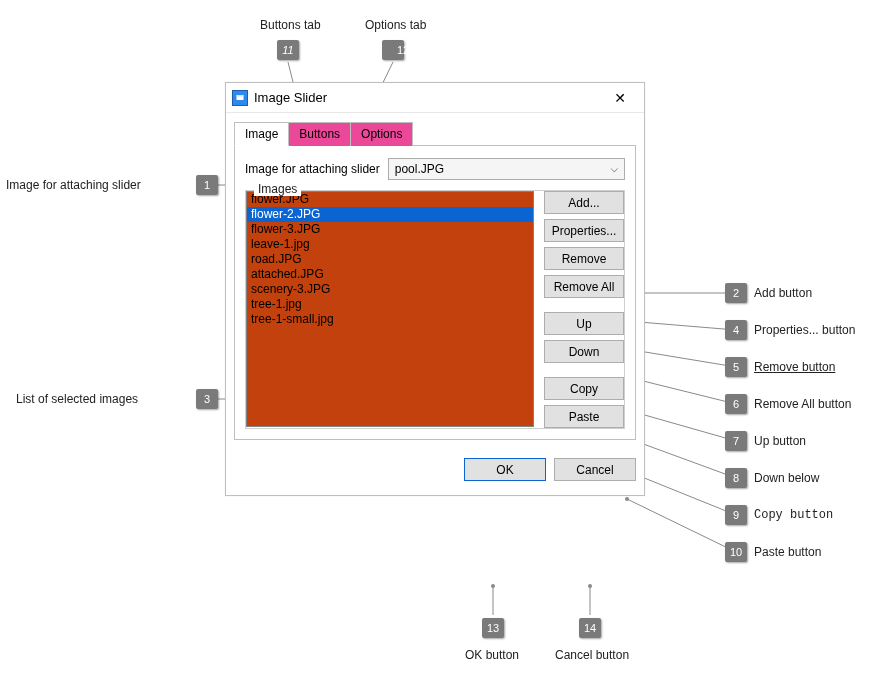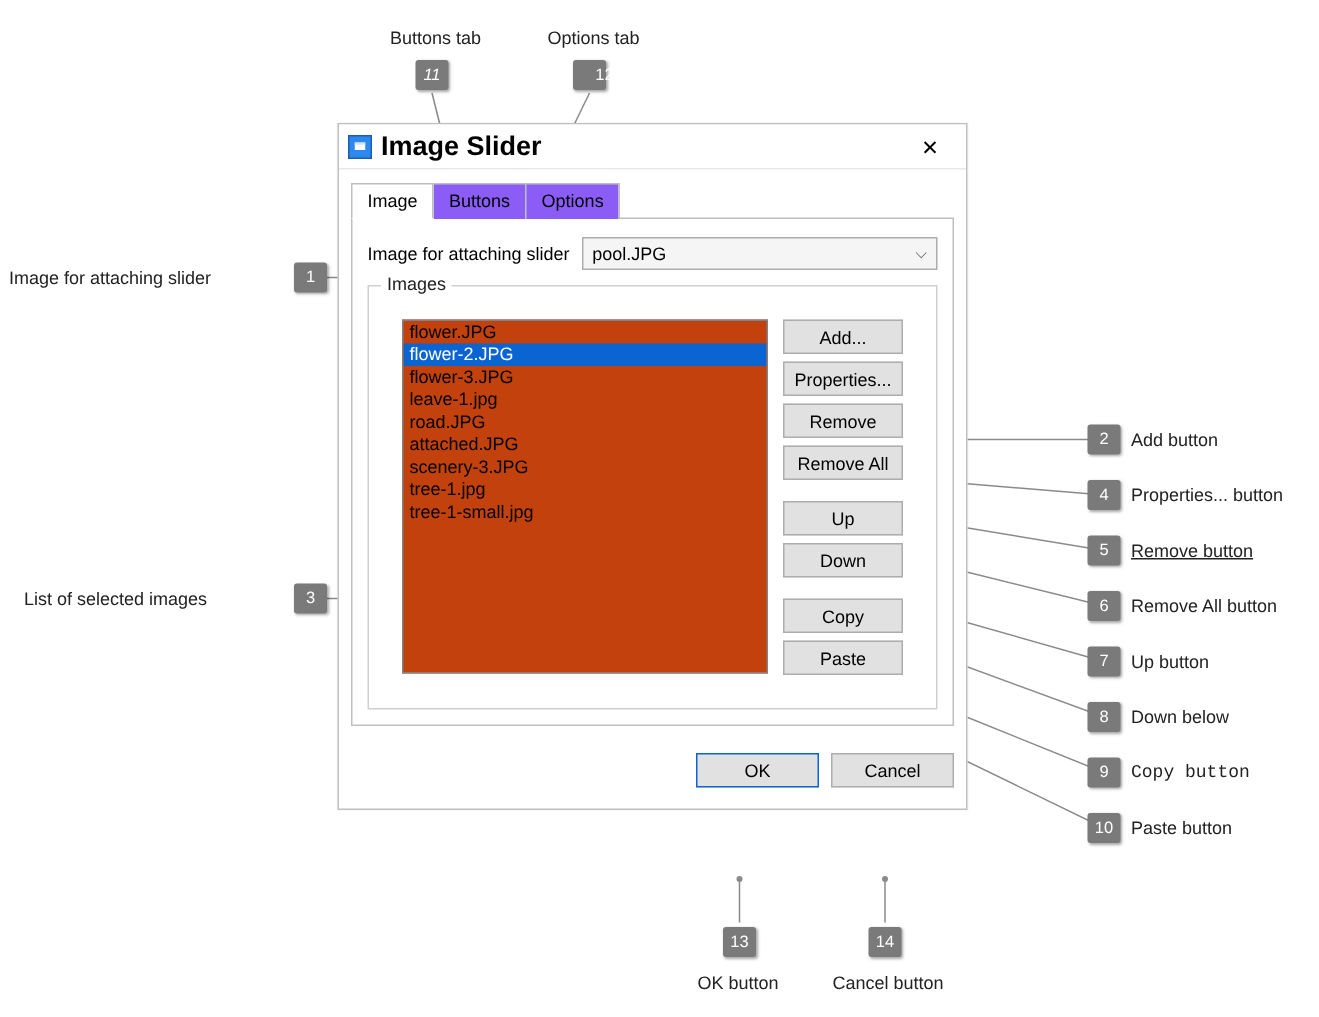--- a/index.html
+++ b/index.html
@@ -32,31 +32,31 @@
   }
   .titlebar .appicon {
     width: 16px; height: 16px;
     background: #2d89ef;
     color: #fff;
     font-size: 8px;
     display: flex; align-items: center; justify-content: center;
     margin-right: 6px;
     border: 1px solid #1b5fa6;
   }
-  .titlebar .title { flex: 1; color: #000; font-size: 18px; font-weight: bold; }
+  .titlebar .title { flex: 1; color: #000; font-size: 13px; }
   .titlebar .close { width: 36px; text-align: center; font-size: 14px; cursor: default; }
   .body { padding: 8px 8px 8px 8px; }
   .tabs-bar {
     display: flex;
     gap: 0;
     border-bottom: 1px solid #bfbfbf;
   }
   .tab {
     padding: 4px 10px;
-    background: #8b5cf6;
+    background: #ec4899;
     border: 1px solid #bfbfbf;
     border-bottom: none;
     margin-right: -1px;
     font-size: 12px;
     position: relative;
     top: 1px;
     cursor: default;
   }
   .tab.active {
     background: #fff;
@@ -78,21 +78,21 @@
     height: 22px;
     display: flex; align-items: center; justify-content: space-between;
     padding: 0 6px;
     font-size: 12px;
     cursor: default;
   }
   .select .chev { font-size: 10px; color: #555; }
   .explain { font-size: 12px; color: #111; line-height: 1.35; padding-bottom: 8px; border-bottom: 1px solid #ccc; margin-bottom: 14px; }
   .fieldset {
     border: 1px solid #cfcfcf;
-    padding: 22px;
+    padding: 0;
     position: relative;
   }
   .fieldset .legend {
     position: absolute;
     top: -9px; left: 8px;
     background: #fff;
     padding: 0 4px;
     font-size: 12px;
     color: #222;
   }

